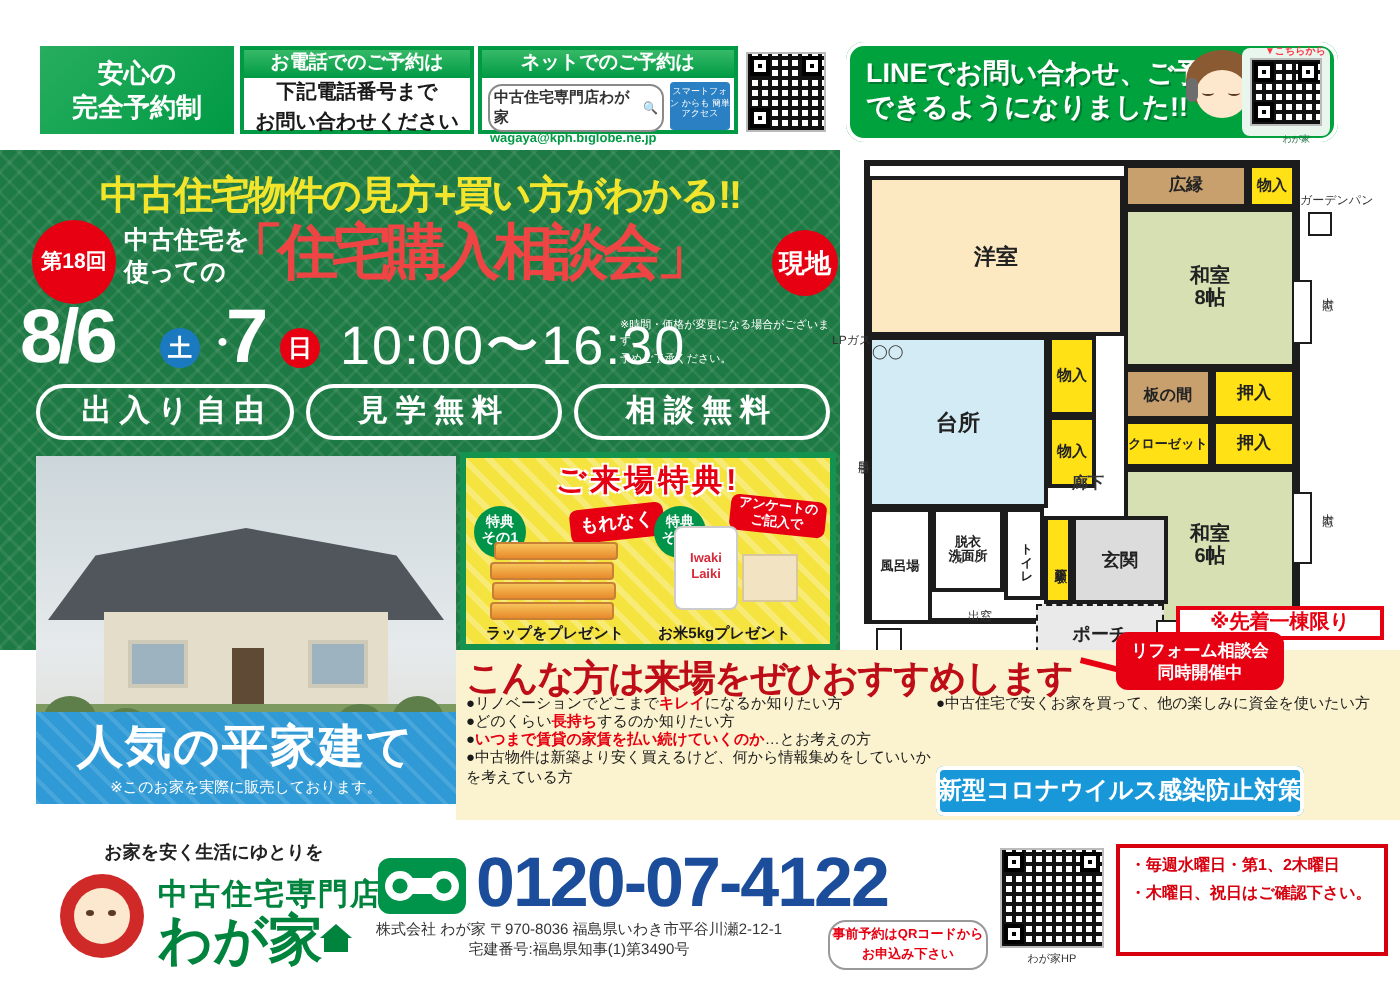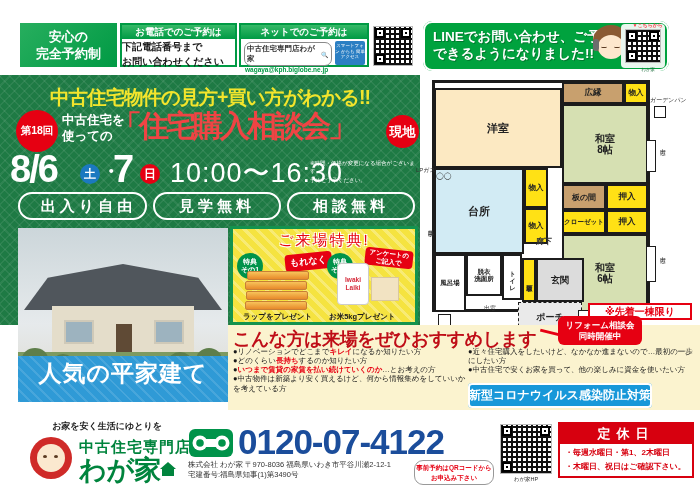--- a/index.html
+++ b/index.html
@@ -6,21 +6,21 @@
   body{width:700px;height:494px;position:relative;background:#fff;overflow:hidden;
        font-family:"Liberation Sans","DejaVu Sans",sans-serif;color:#222;}
   .abs{position:absolute;}
   
   .res-badge{left:20px;top:23px;width:97px;height:44px;background:linear-gradient(135deg,#27ae5e,#009a44);
       color:#fff;font-weight:800;text-align:center;font-size:13px;line-height:1.3;padding-top:6px;box-sizing:border-box;}
   .gbox{background:#fff;border:2px solid #009a44;box-sizing:border-box;}
   .gbox-head{background:linear-gradient(#36b967,#009a44);color:#fff;font-weight:800;font-size:9.5px;
       text-align:center;line-height:14px;height:14px;}
   .phone-box{left:120px;top:23px;width:117px;height:44px;}
-  .phone-box .b{font-size:10px;font-weight:800;color:#1a1a1a;text-align:left;line-height:1.25;margin-top:2px;}
+  .phone-box .b{font-size:10px;font-weight:800;color:#1a1a1a;text-align:center;line-height:1.25;margin-top:2px;}
   .net-box{left:239px;top:23px;width:130px;height:44px;}
   .srch{margin:3px 2px 0 3px;border:1px solid #8a8a8a;border-radius:7px;font-size:7.5px;font-weight:700;
       color:#333;padding:1px 2px;display:flex;justify-content:space-between;align-items:center;width:88px;box-sizing:border-box;}
   .mail{font-size:6.5px;color:#009a44;font-weight:700;margin-left:4px;}
   .sp-tag{position:absolute;right:2px;top:16px;width:30px;height:24px;background:#2b7fc3;color:#fff;
       font-size:4.5px;line-height:1.25;text-align:center;padding-top:2px;box-sizing:border-box;border-radius:2px;}
   .qr{background:#fff;border:1px solid #bbb;box-sizing:border-box;position:absolute;
       background-image:repeating-linear-gradient(0deg,#111 0 2px,transparent 2px 5px),
                        repeating-linear-gradient(90deg,#111 0 2px,#fff 2px 5px);}
   .qf{position:absolute;width:10px;height:10px;border:2px solid #000;background:#fff;
@@ -69,21 +69,21 @@
       clip-path:polygon(20% 0,80% 0,100% 100%,0 100%);}
   .blue-band{left:18px;top:356px;width:210px;height:46px;
       background:repeating-linear-gradient(45deg,rgba(255,255,255,.12) 0 2px,transparent 2px 8px),#2f9ad6;
       color:#fff;text-align:center;}
   .blue-band .t{font-size:23px;font-weight:900;letter-spacing:1px;margin-top:2px;}
   .blue-band .n{font-size:7.5px;}
   
   .bene{left:230px;top:226px;width:188px;height:99px;background:
       repeating-linear-gradient(45deg,rgba(255,255,255,.28) 0 3px,transparent 3px 9px),#f5e340;
       border:3px solid #14934e;box-sizing:border-box;}
-  .bene-title{text-align:center;color:#e60012;font-weight:400;font-size:15px;letter-spacing:2px;margin-top:2px;
+  .bene-title{text-align:center;color:#e60012;font-weight:700;font-size:15px;letter-spacing:2px;margin-top:2px;
       text-shadow:1px 1px 0 #fff,-1px 1px 0 #fff,1px -1px 0 #fff,-1px -1px 0 #fff;}
   .tbadge{position:absolute;width:26px;height:26px;border-radius:50%;background:#00934a;color:#fff;
       font-size:7px;font-weight:800;line-height:1.1;display:flex;flex-direction:column;align-items:center;justify-content:center;}
   .burst{position:absolute;background:#e60012;color:#fff;font-weight:800;border-radius:4px;text-align:center;}
   .cap{position:absolute;font-size:7.5px;font-weight:800;color:#1a1a1a;white-space:nowrap;}
   .wrapbar{position:absolute;width:62px;height:9px;background:linear-gradient(#f8c35a,#e78a2b);
       border:1px solid #c87f36;border-radius:2px;box-sizing:border-box;}
   .ricebag{position:absolute;left:104px;top:34px;width:32px;height:42px;background:#fff;border:1px solid #ccc;
       border-radius:4px;color:#d62a3a;font-weight:800;font-size:6.5px;text-align:center;padding-top:12px;box-sizing:border-box;line-height:1.2;}
   .ricecube{position:absolute;left:138px;top:48px;width:26px;height:22px;background:#f2e3c2;border:1px solid #d9c79e;}
@@ -111,21 +111,21 @@
   .slogan{left:32px;top:420px;width:150px;text-align:center;font-size:9px;font-weight:700;color:#222;}
   .mascot{left:30px;top:437px;width:42px;height:42px;border-radius:50%;background:#cf2a28;}
   .mascot .in{position:absolute;left:7px;top:7px;width:28px;height:28px;border-radius:50%;background:#fbe8cf;}
   .mascot .e{position:absolute;top:18px;width:4px;height:3px;background:#5a3a22;border-radius:50%;}
   .stype{left:79px;top:438px;color:#00843d;font-weight:900;font-size:15px;letter-spacing:1px;}
   .sname{left:79px;top:452px;color:#00843d;font-weight:900;font-size:27px;font-family:"DejaVu Serif","Liberation Serif",serif;}
   .house-ic{left:160px;top:462px;width:16px;height:14px;}
   .house-ic .r{position:absolute;left:0;top:0;width:0;height:0;border-left:8px solid transparent;border-right:8px solid transparent;border-bottom:7px solid #00843d;}
   .house-ic .b{position:absolute;left:2px;top:7px;width:12px;height:7px;background:#00843d;}
   .phone-num{left:238px;top:422px;color:#1b4d9b;font-weight:900;font-size:35px;letter-spacing:-1px;white-space:nowrap;}
-  .company{left:188px;top:460px;font-size:7.5px;color:#333;line-height:1.35;}
+  .company{left:188px;top:460px;font-size:7.5px;color:#333;line-height:1.35;text-align:center;}
   .bubble{left:414px;top:460px;width:80px;height:25px;border:1px solid #999;border-radius:9px;background:#fff;
       color:#e60012;font-weight:800;font-size:6.5px;text-align:center;line-height:1.5;padding-top:2px;box-sizing:border-box;}
   .qr-cap{left:500px;top:476px;width:52px;text-align:center;font-size:5.5px;color:#333;}
   .holiday{left:558px;top:422px;width:136px;height:56px;border:2px solid #d7000f;box-sizing:border-box;background:#fff;}
   .holiday .hd{background:#d7000f;color:#fff;font-weight:800;font-size:13px;letter-spacing:6px;text-align:center;line-height:20px;height:20px;}
   .holiday .it{color:#d7000f;font-weight:700;font-size:8px;margin:3px 0 0 5px;}
 </style>
 </head>
 <body>
 
@@ -217,20 +217,21 @@
   <div class="bush" style="left:4px;top:120px;width:26px;height:22px;"></div>
   <div class="bush" style="left:34px;top:126px;width:22px;height:18px;"></div>
   <div class="bush" style="left:150px;top:124px;width:24px;height:20px;"></div>
   <div class="bush" style="left:178px;top:120px;width:26px;height:24px;"></div>
   <div class="ph-path"></div>
   <div style="position:absolute;left:0;top:152px;width:210px;height:22px;background:#cfcabc;"></div>
 </div>
 
 <div class="abs blue-band">
   <div class="t">人気の平家建て</div>
+  <div class="n">※このお家を実際に販売しております。</div>
 </div>
 
 <div class="abs bene">
   <div class="bene-title">ご来場特典!</div>
   <div class="tbadge" style="left:4px;top:24px;">
     <span>特典</span>
     <span>その1</span>
   </div>
   <div class="burst" style="left:52px;top:24px;font-size:9px;padding:2px 5px;transform:rotate(-6deg);">もれなく</div>
   <div class="wrapbar" style="left:14px;top:42px;"></div>
@@ -313,21 +314,20 @@
 </div>
 
 <div class="abs blist" style="left:233px;top:347px;width:234px;">
   <div><span>●リノベーションでどこまで</span><span class="em">キレイ</span><span>になるか知りたい方</span></div>
   <div><span>●どのくらい</span><span class="em">長持ち</span><span>するのか知りたい方</span></div>
   <div><span>●</span><span class="em">いつまで賃貸の家賃を払い続けていくのか</span><span>…とお考えの方</span></div>
   <div><span>●中古物件は新築より安く買えるけど、何から情報集めをしていいかを考えている方</span><span class="em"></span><span></span></div>
 </div>
 
 <div class="abs blist" style="left:468px;top:347px;width:228px;">
-  <div><span>●近々住宅購入をしたいけど、なかなか進まないので…最初の一歩にしたい方</span><span class="em"></span><span></span></div>
   <div><span>●中古住宅で安くお家を買って、他の楽しみに資金を使いたい方</span><span class="em"></span><span></span></div>
 </div>
 
 <div class="abs covid">新型コロナウイルス感染防止対策実施中</div>
 
 <div class="abs slogan">お家を安く生活にゆとりを</div>
 <div class="abs mascot">
   <div class="in"></div>
   <div class="e" style="left:13px;"></div>
     <div class="e" style="left:24px;"></div>
@@ -361,16 +361,15 @@
 </div>
 
 <div class="qr" style="left:500px;top:424px;width:52px;height:50px;">
   <i class="qf tl"></i>
     <i class="qf tr"></i>
     <i class="qf bl"></i>
 </div>
 <div class="abs qr-cap">わが家HP</div>
 
 <div class="abs holiday">
-  <div class="hd">定休日</div>
   <div class="it">・毎週水曜日・第1、2木曜日</div>
   <div class="it">・木曜日、祝日はご確認下さい。</div>
 </div>
 
 </body></html>

